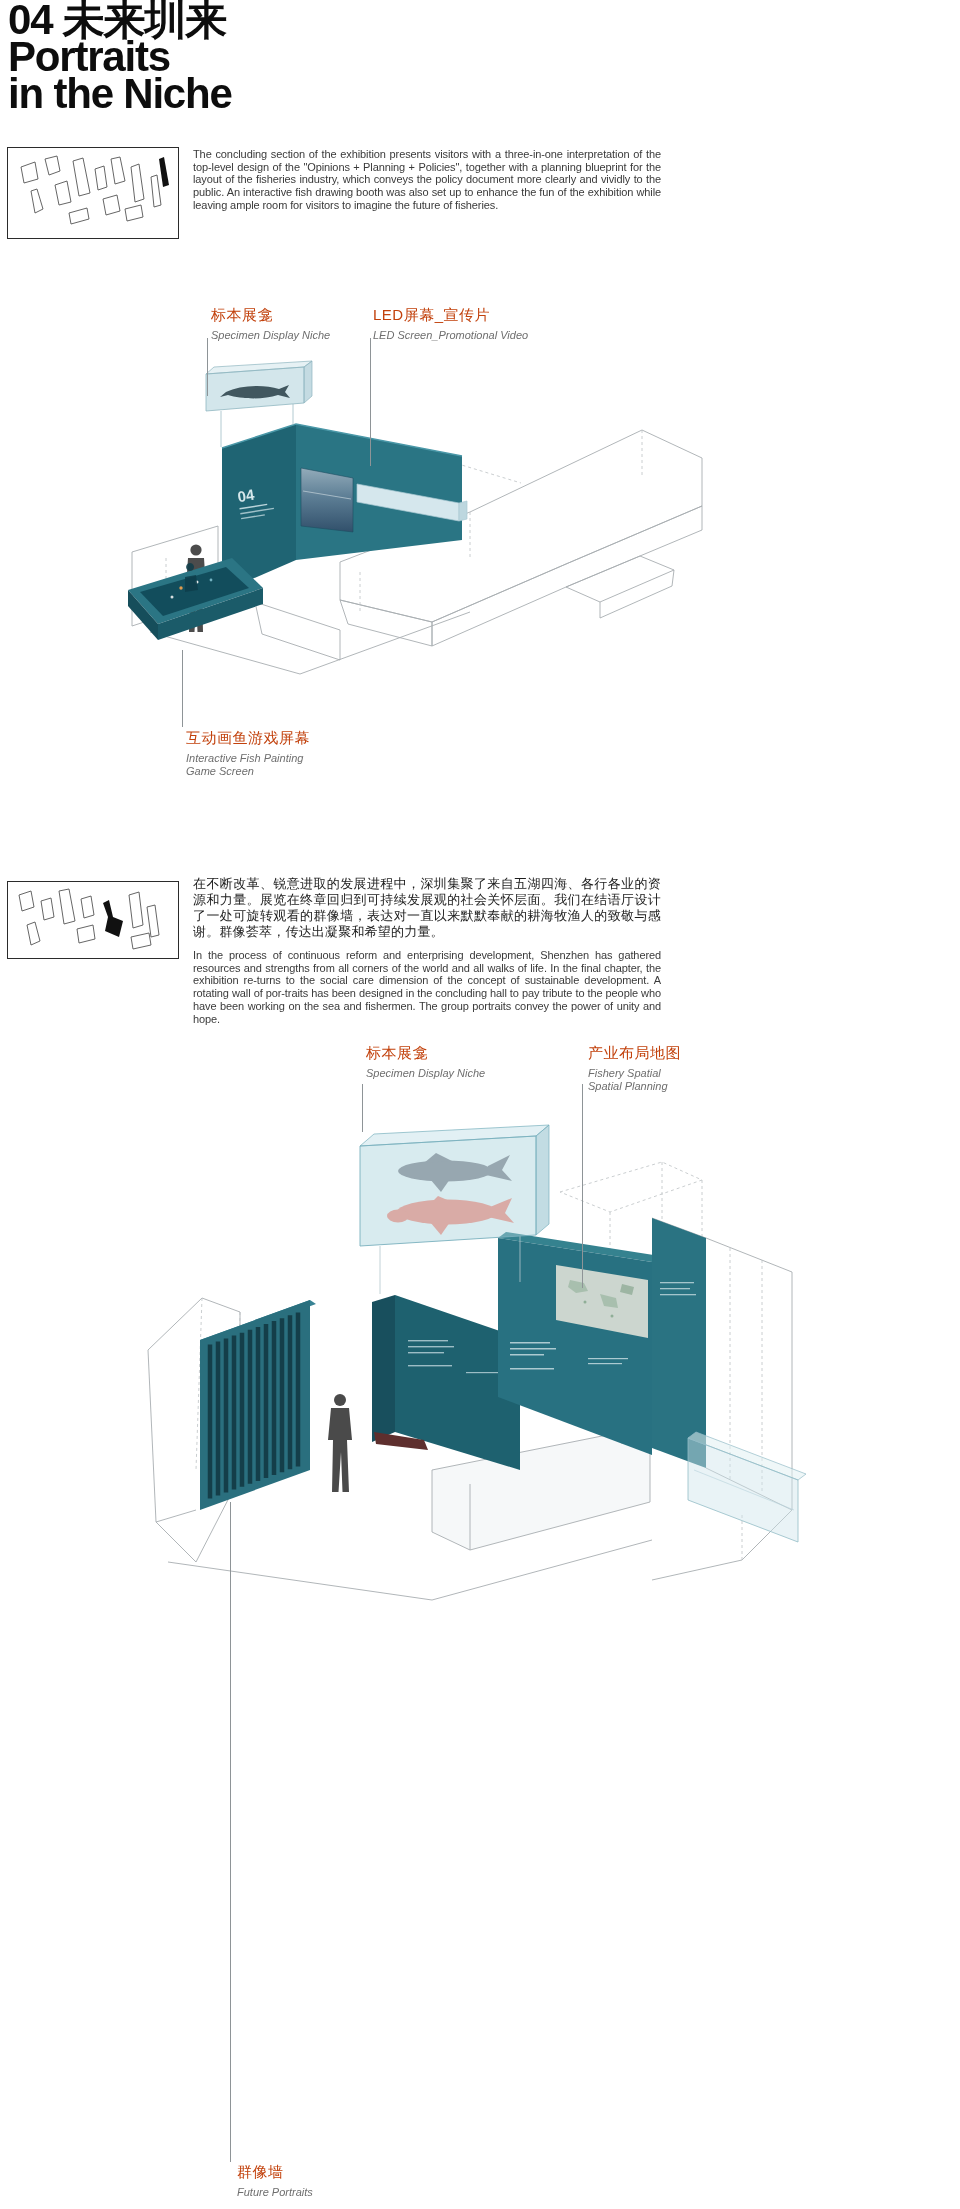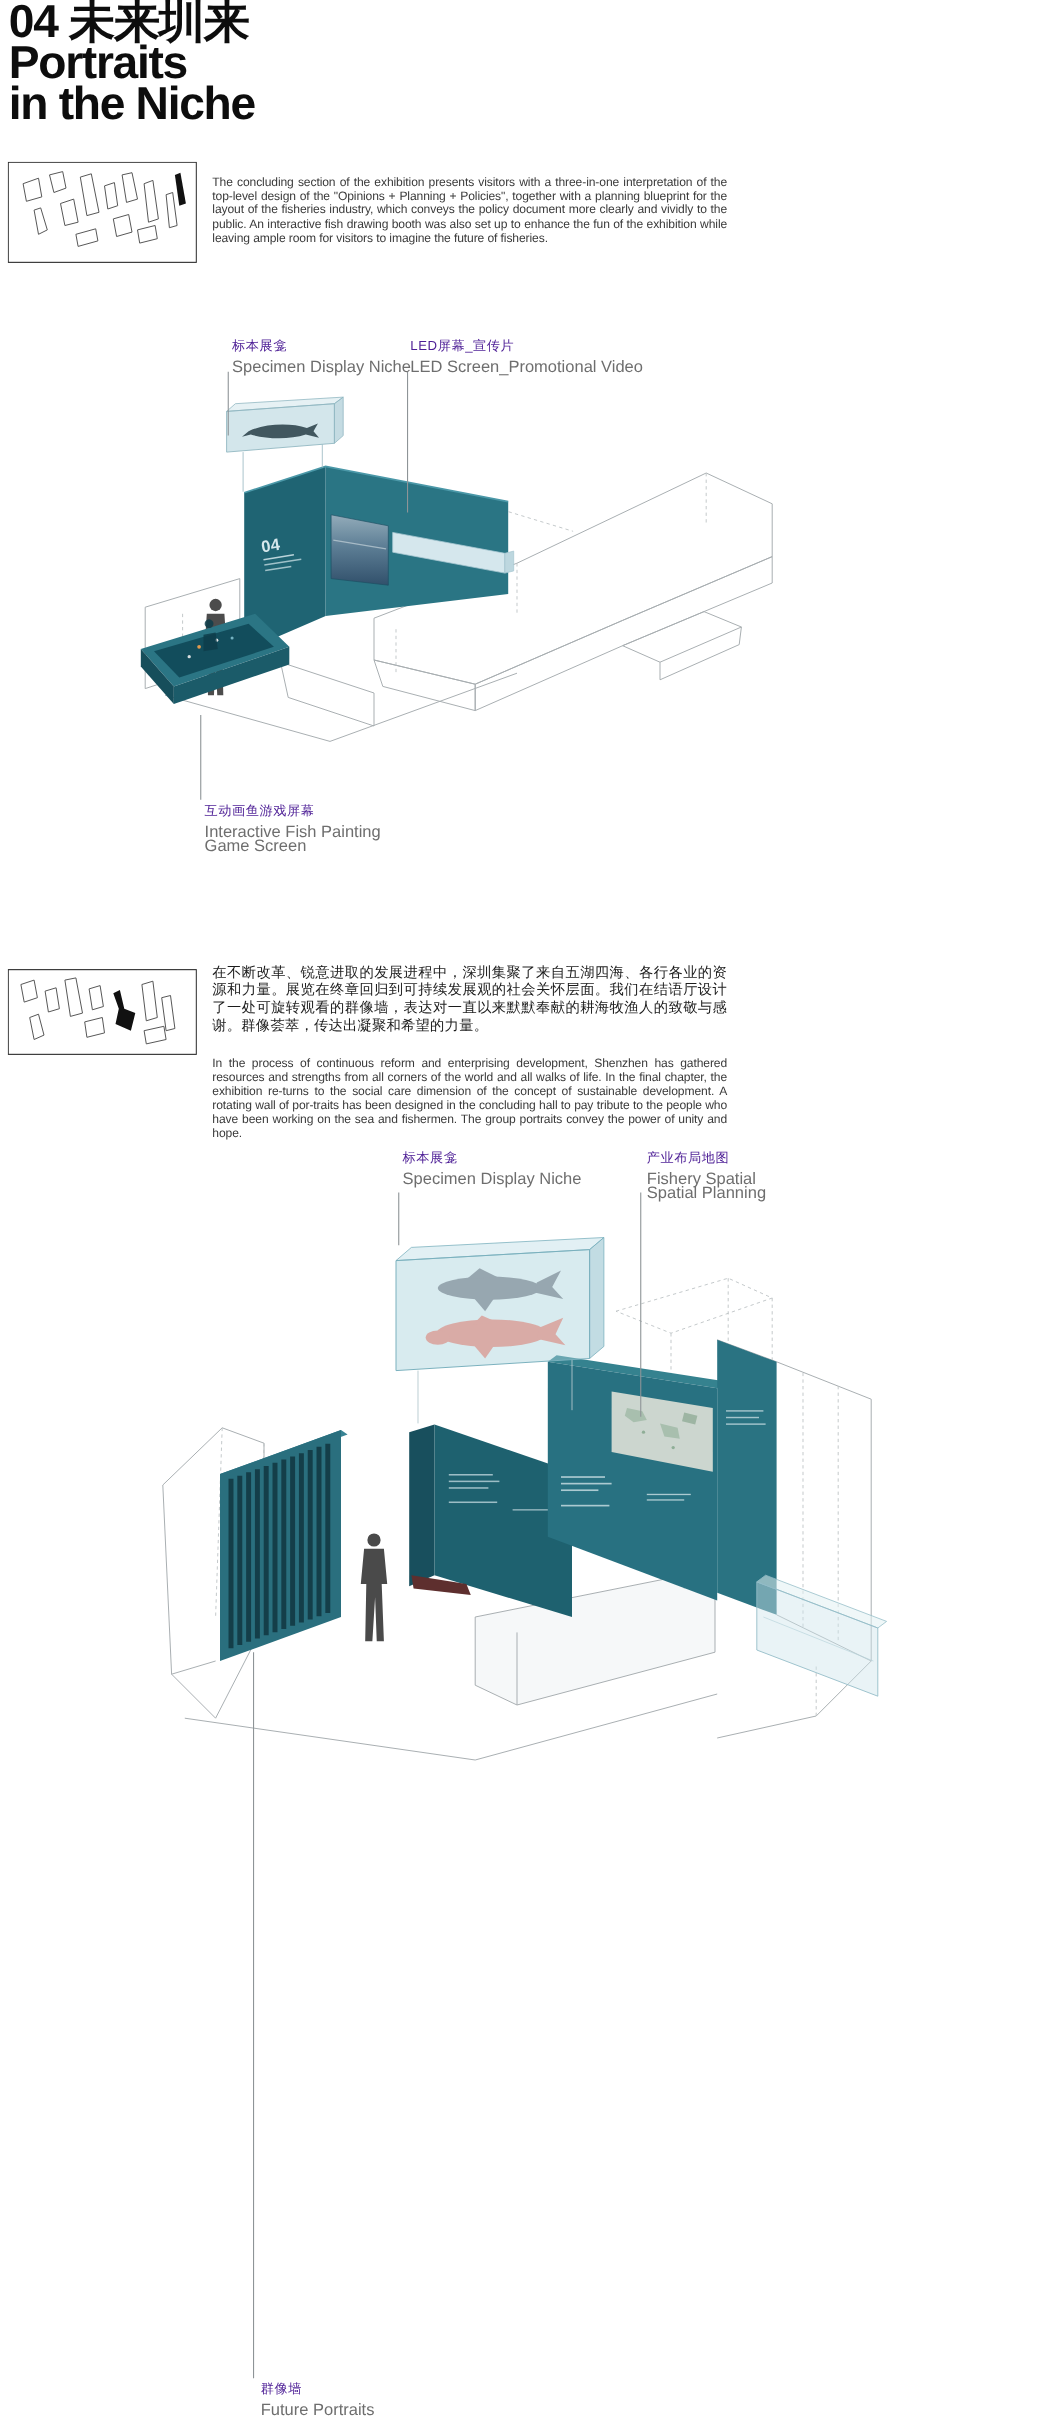--- a/index.html
+++ b/index.html
@@ -14,24 +14,24 @@
     font-weight: 700; font-size: 42px; line-height: 37px;
     letter-spacing: -1.2px; color: #0d0d0d;
   }
   .text-block { width: 468px; }
   .text-block p.cn {
     font-size: 13px; line-height: 16px; color: #1c1c1c;
     text-align: justify; letter-spacing: 0.2px;
   }
   .text-block p.en {
     font-size: 11px; line-height: 12.7px; color: #3a3a3a;
-    text-align: justify; margin-top: 21px; letter-spacing: -0.1px;
+    text-align: justify; margin-top: 9px; letter-spacing: -0.1px;
   }
-  .anno .cn-label { font-size: 12px; color: #4c1d95; margin-bottom: 4px; letter-spacing: 0.5px; }
-  .anno .en-label { font-size: 15px; color: #6e6e6e; line-height: 13px; }
+  .anno .cn-label { font-size: 15px; color: #c2410c; margin-bottom: 4px; letter-spacing: 0.5px; }
+  .anno .en-label { font-size: 11px; color: #6e6e6e; line-height: 13px; font-style: italic; }
   svg { display: block; }
 </style>
 </head>
 <body>
 
 <div class="abs title">
   <div><span>04</span> <span>未来圳来</span></div>
   <div>Portraits</div>
   <div>in the Niche</div>
 </div>

